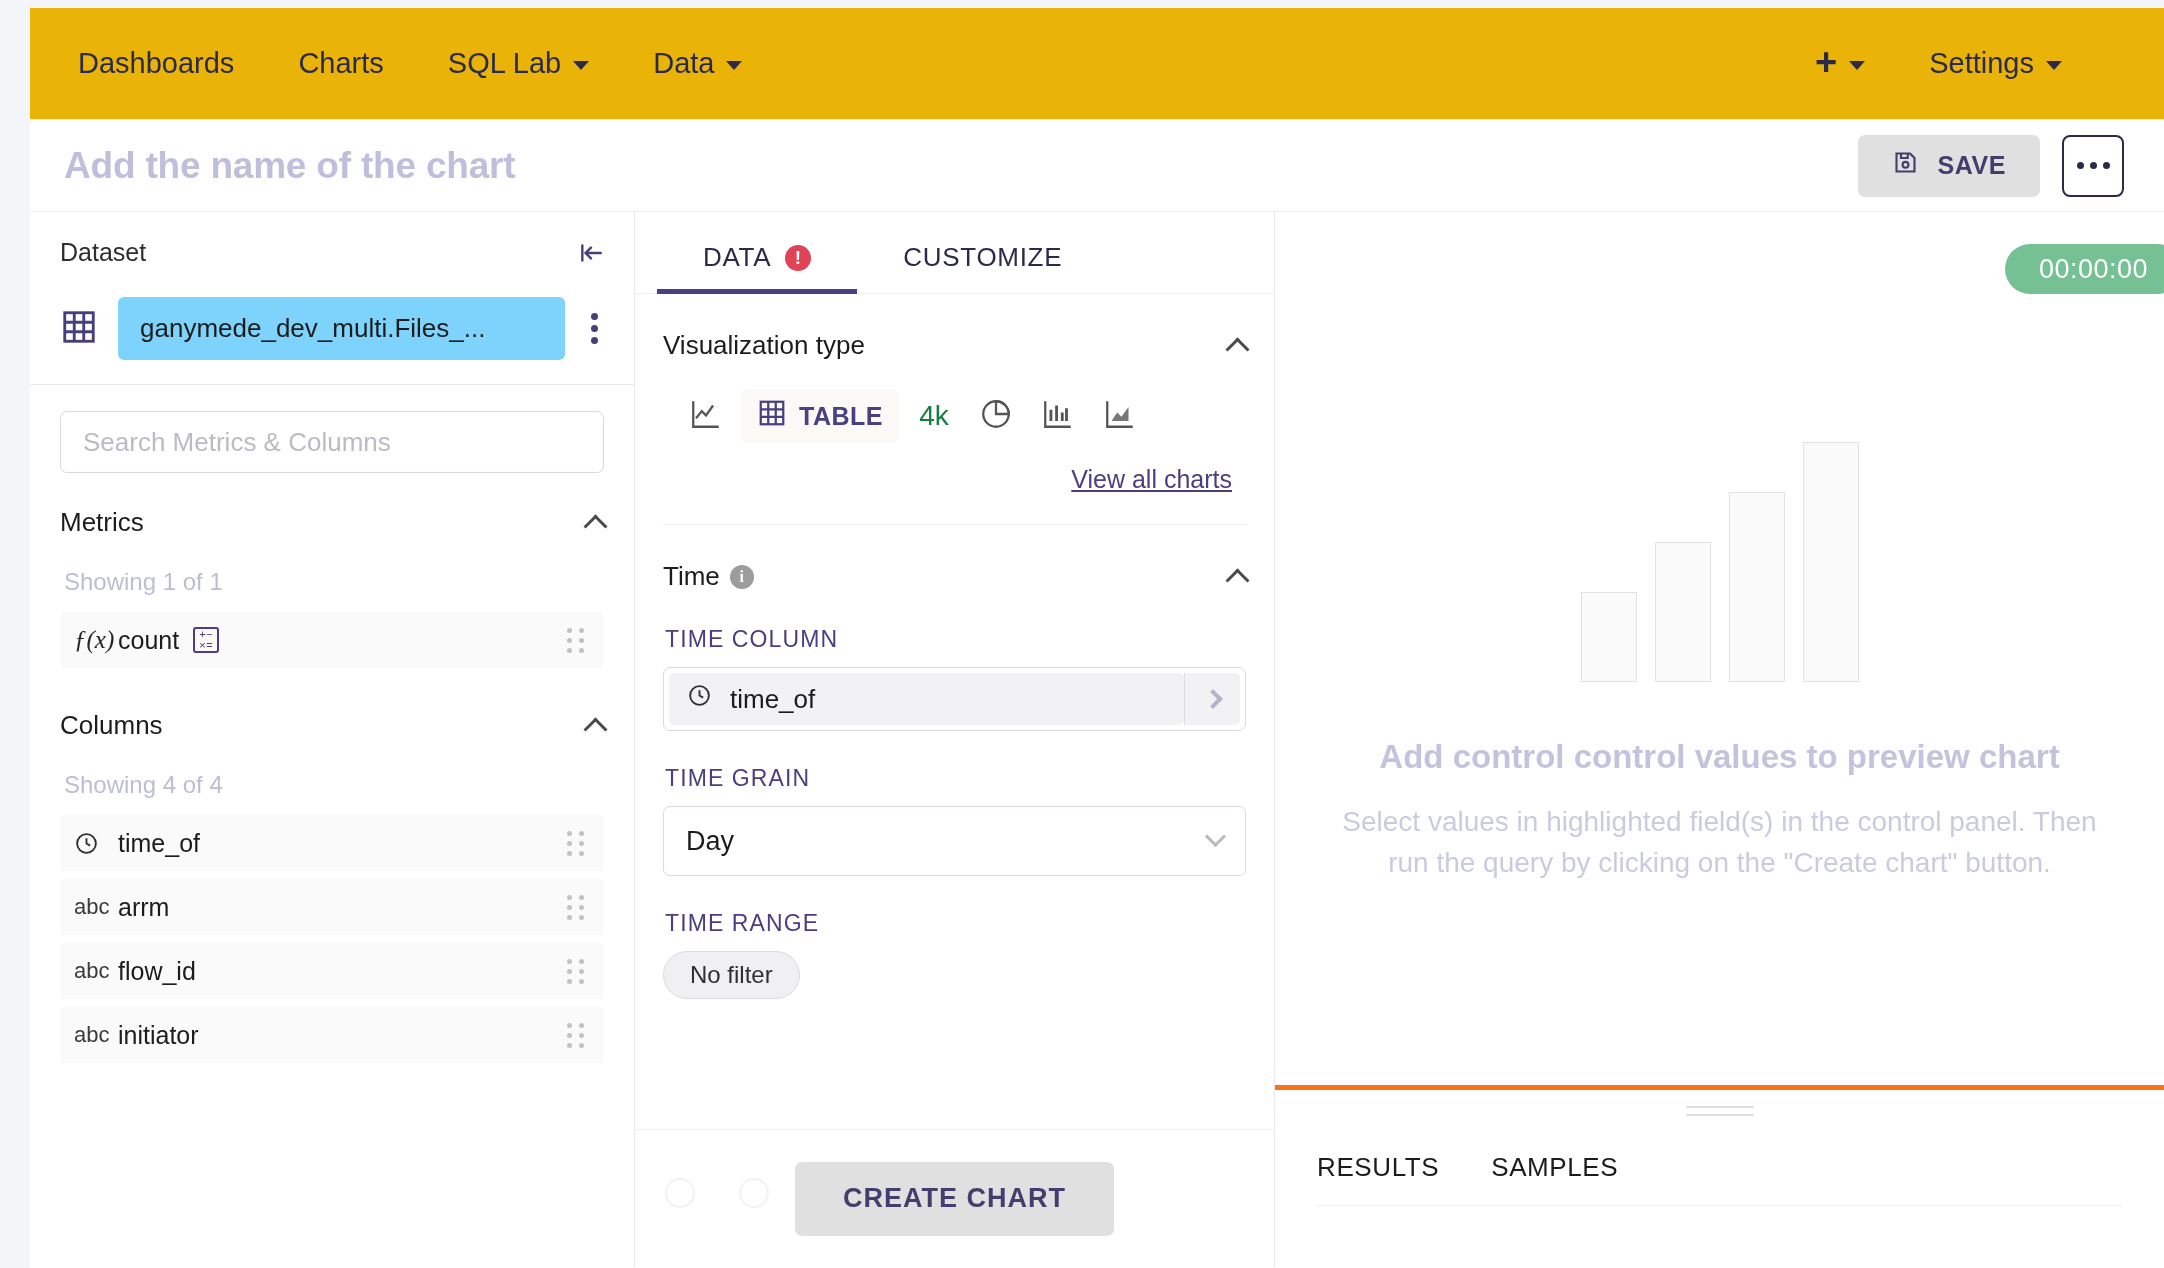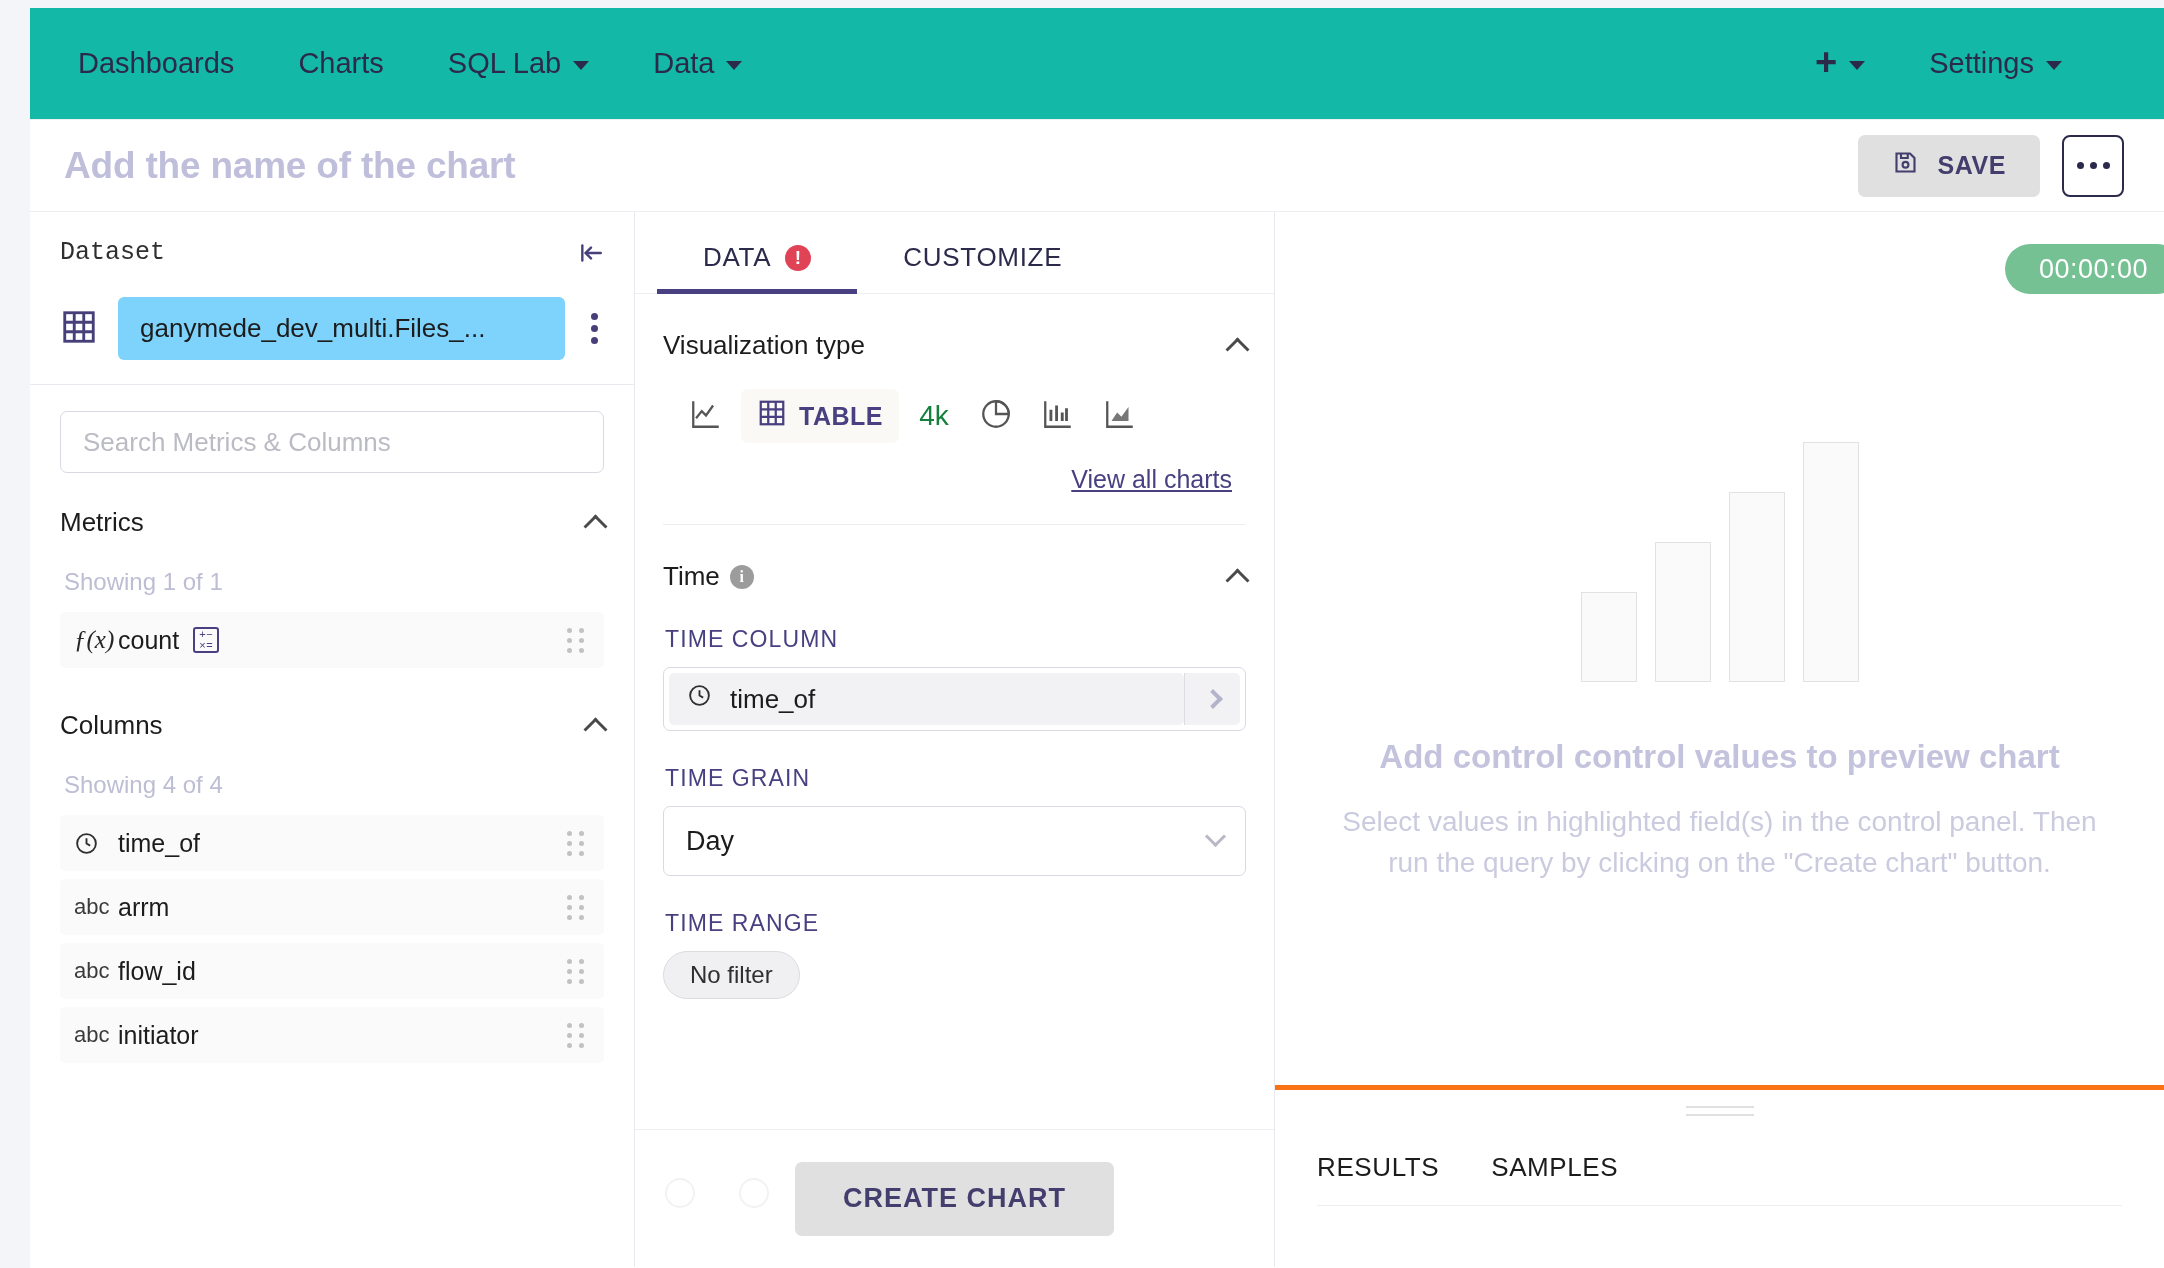--- a/index.html
+++ b/index.html
@@ -13,21 +13,21 @@
     position: absolute;
     left: 30px; top: 8px;
     width: 2134px; height: 1260px;
     background: #ffffff;
     overflow: hidden;
   }
 
   
   .navbar {
     height: 112px;
-    background: #14b8a6;
+    background: #eab308;
     border-bottom: 1px solid #f1f1f4;
     display: flex;
     align-items: center;
     padding: 0 70px 0 16px;
   }
   .nav-left { display: flex; align-items: center; gap: 0px; }
   .nav-item {
     font-size: 29px;
     color: #2c2a4a;
     padding: 0 32px;
@@ -99,21 +99,21 @@
   .body-row { display: flex; height: 1055px; background: #fff; }
 
   
   .pane-left {
     width: 605px;
     border-right: 1px solid #e8e8ee;
     display: flex; flex-direction: column;
     background: #fff;
   }
   .dataset-block { padding: 26px 30px 24px 30px; border-bottom: 1px solid #e8e8ee; }
-  .dataset-head { display: flex; align-items: center; font-family: Liberation Mono, monospace; }
+  .dataset-head { display: flex; align-items: center; }
   .dataset-label { font-size: 25px; color: #2f2f2f; }
   .collapse-icon {
     margin-left: auto; display: flex; align-items: center; gap: 2px; cursor: pointer;
   }
   .dataset-row { display: flex; align-items: center; margin-top: 30px; gap: 20px; }
   .ds-name {
     flex: 1;
     background: #7dd3fc;
     border-radius: 6px;
     padding: 16px 22px;

